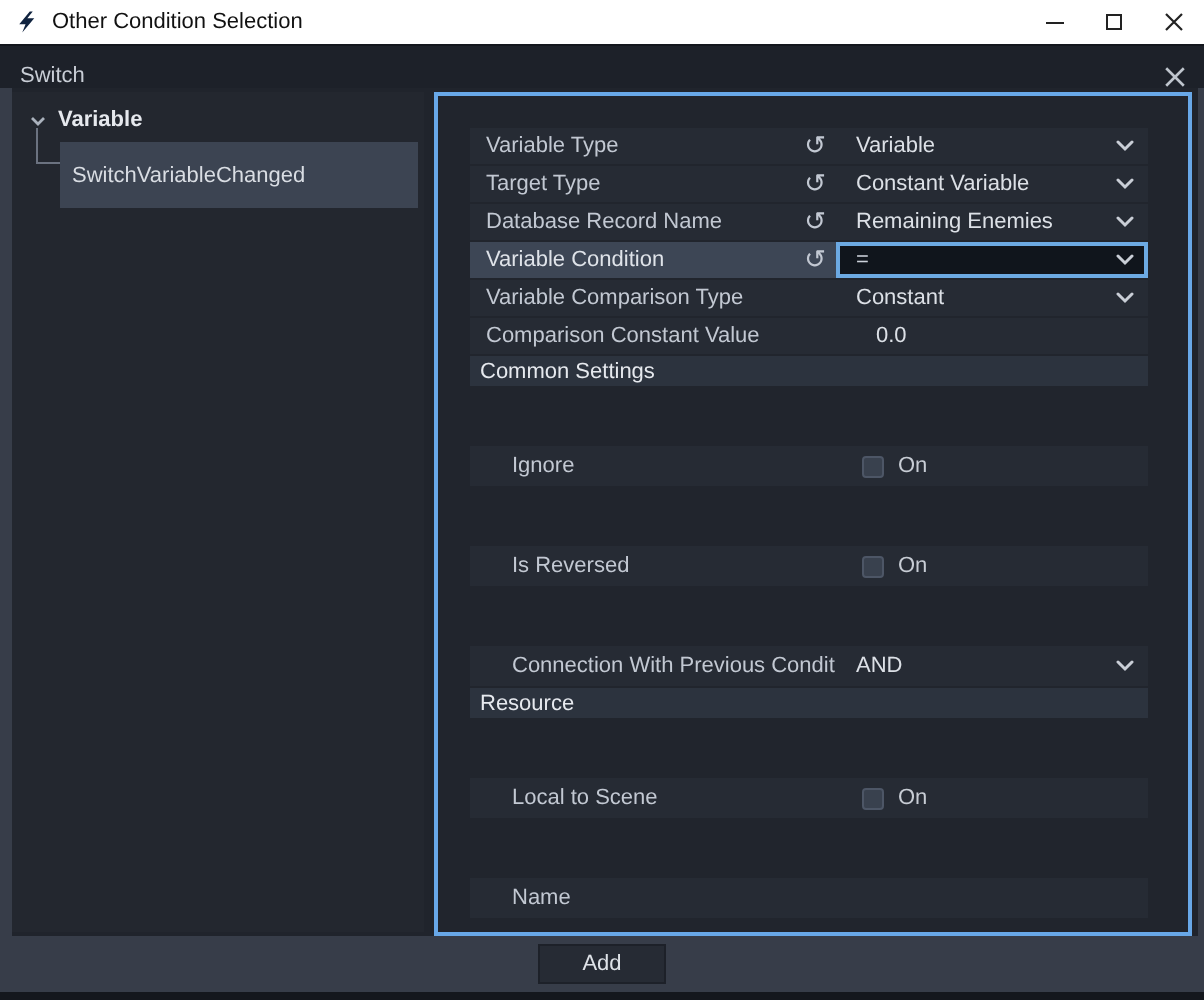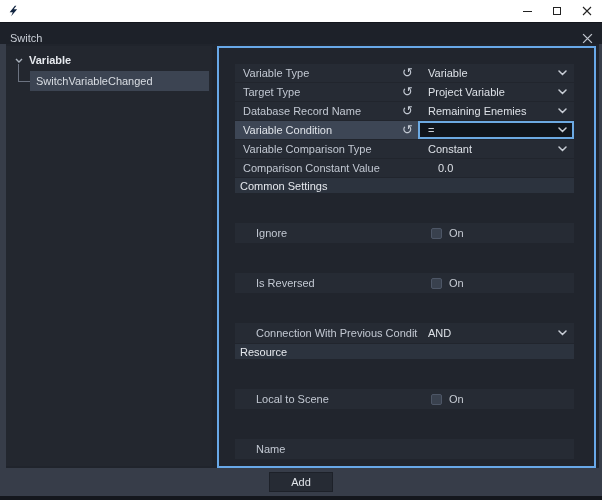--- a/index.html
+++ b/index.html
@@ -25,21 +25,21 @@
   
   .strip-left{position:absolute;left:0;top:44px;width:6px;height:424px;background:#373d49;}
   .strip-right{position:absolute;right:0;top:44px;width:3px;height:424px;background:#373d49;}
 
   
   .left-panel{position:absolute;left:6px;top:46px;width:206px;height:420px;background:#23272f;}
   .tree{position:relative;padding-top:5px;}
   .tree-root{display:flex;align-items:center;height:18px;padding-left:9px;
              color:#e6e9ee;font-weight:bold;font-size:11px;}
   .tree-chevron{margin-right:6px;display:flex;align-items:center;}
-  .tree-child{position:relative;margin-top:2px;height:20px;display:flex;}
+  .tree-child{position:relative;margin-top:2px;height:33px;display:flex;}
   .tree-line{position:absolute;left:12px;top:-7px;width:11px;height:17px;
              border-left:1px solid #6b7280;border-bottom:1px solid #6b7280;}
   .tree-sel{margin-left:24px;flex:1;margin-right:3px;background:#3c4452;display:flex;
             align-items:center;padding-left:6px;color:#d9dde3;font-size:11px;}
 
   
   .right-panel{position:absolute;left:217px;top:46px;width:379px;height:422px;background:#21252d;
                border:2px solid #68a8e8;box-sizing:border-box;overflow:hidden;}
   .rows{padding:16px;}
   .prop-row{display:flex;background:#262b34;margin:0 4px 1px 0;height:18px;align-items:stretch;}
@@ -75,20 +75,21 @@
 <body>
 
 <div class="window">
 
   <div class="titlebar">
     <span class="tb-icon">
       <svg width="12" height="12" viewBox="0 0 16 16">
           <path d="M10.5 1 3.5 9.5h4.2L5.5 15l8-9.5h-4.6L12.5 1z" fill="#10233f"></path>
         </svg>
     </span>
+    <span class="tb-title">Other Condition Selection</span>
     <span class="tb-buttons">
       <span class="tb-btn">
           <span class="min-glyph"></span>
         </span>
       <span class="tb-btn">
           <span class="max-glyph"></span>
         </span>
       <span class="tb-btn">
         <svg width="10" height="10" viewBox="0 0 10 10">
             <path d="M1 1l8 8M9 1l-8 8" stroke="#222" stroke-width="1.1"></path>
@@ -142,21 +143,21 @@
             </div>
           </div>
         </div>
         <div class="prop-row">
           <div class="label-cell">
             <div class="label-text">Target Type</div>
             <span class="revert">↺</span>
           </div>
           <div class="control">
             <div class="dropdown">
-              <span class="val">Project Variable</span>
+              <span class="val">Constant Variable</span>
               <svg width="9" height="6" viewBox="0 0 9 6">
                 <path d="M1 1l3.5 3.5L8 1" fill="none" stroke="#c9ced6" stroke-width="1.5" stroke-linecap="round"></path>
               </svg>
             </div>
           </div>
         </div>
         <div class="prop-row">
           <div class="label-cell">
             <div class="label-text">Database Record Name</div>
             <span class="revert">↺</span>

